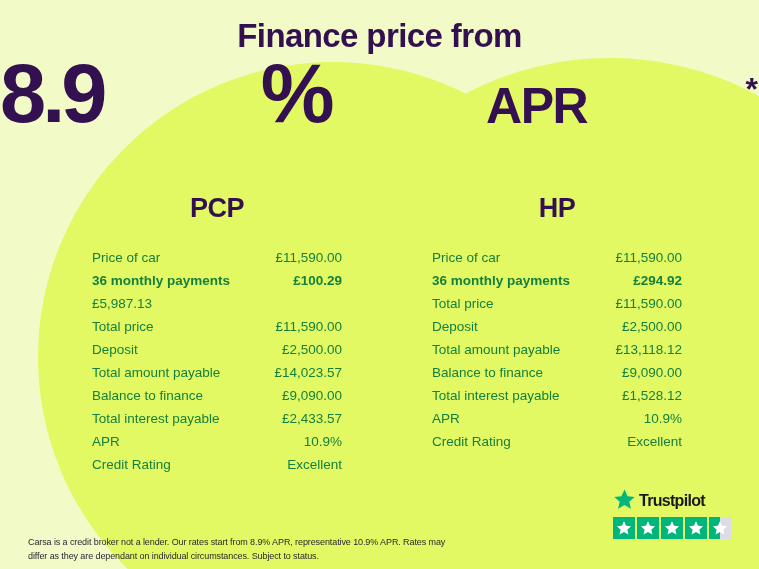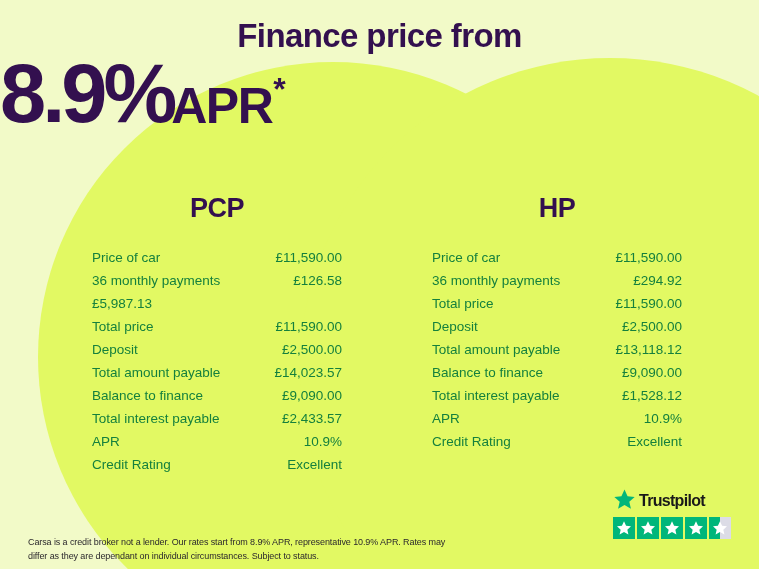--- a/index.html
+++ b/index.html
@@ -31,21 +31,21 @@
   #headline {
     font-size:33px;
     font-weight:bold;
     letter-spacing:-0.6px;
     line-height:1.1;
   }
   #rate-line {
     margin-top:-2px;
     display:flex;
     align-items:flex-end;
-    justify-content:flex-start;
+    justify-content:space-between;
     color:#33104f;
   }
   #rate-value {
     font-size:83px;
     font-weight:bold;
     letter-spacing:-4px;
     line-height:1.0;
   }
   #rate-unit {
     font-size:50px;
@@ -87,21 +87,21 @@
     display:flex;
     justify-content:space-between;
     align-items:baseline;
     font-size:13.5px;
     color:#15803d;
     height:23px;
     padding:0 25px 0 25px;
     line-height:23px;
   }
   .row.bold .row-label,
-  .row.bold .row-value { font-weight:normal; }
+  .row.bold .row-value { font-weight:bold; }
   .row-label { text-align:left; white-space:nowrap; }
   .row-value { text-align:right; white-space:nowrap; }
 
   
   #disclaimer {
     position:absolute;
     left:28px;
     top:535px;
     font-size:9px;
     line-height:14px;
@@ -169,21 +169,21 @@
 
 <div class="plan" id="plan-pcp">
   <div class="plan-title">PCP</div>
   <div class="rows" id="rows-pcp">
       <div class="row">
         <span class="row-label">Price of car</span>
         <span class="row-value">£11,590.00</span>
       </div>
       <div class="row bold">
         <span class="row-label">36 monthly payments</span>
-        <span class="row-value">£126.58</span>
+        <span class="row-value">£100.29</span>
       </div>
       <div class="row">
         <span class="row-value">£5,987.13</span>
       </div>
       <div class="row">
         <span class="row-label">Total price</span>
         <span class="row-value">£11,590.00</span>
       </div>
       <div class="row">
         <span class="row-label">Deposit</span>

